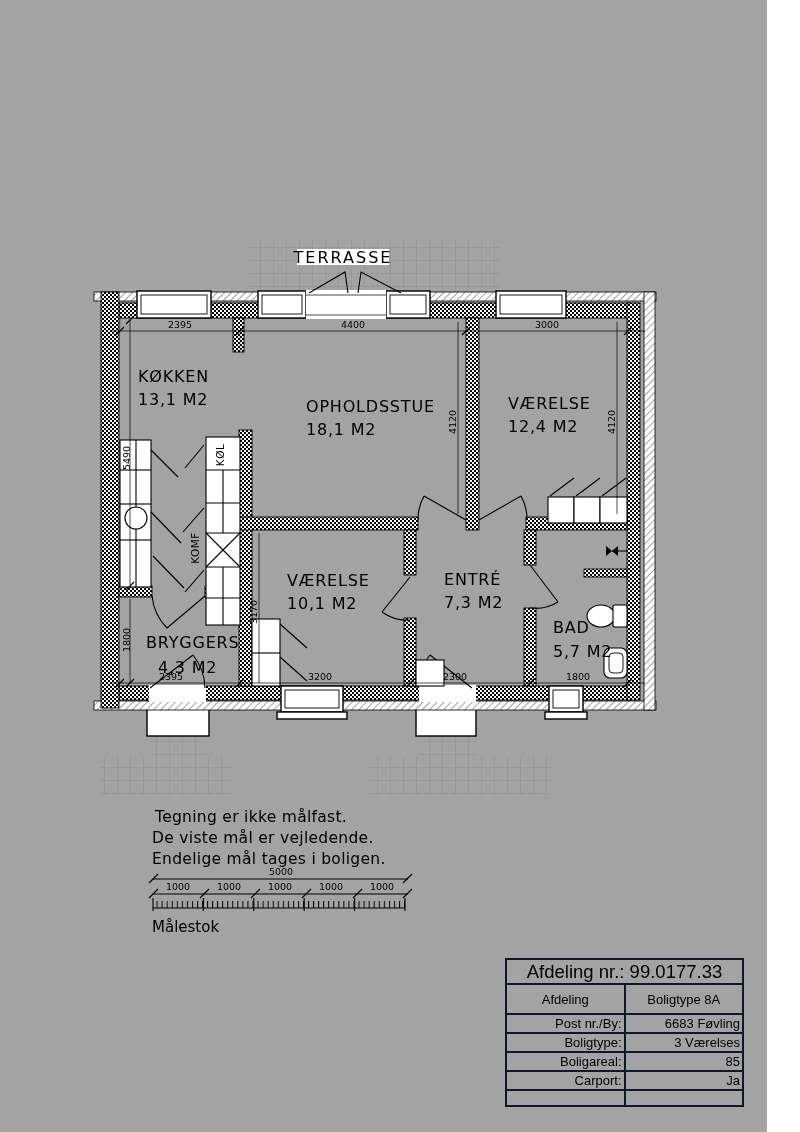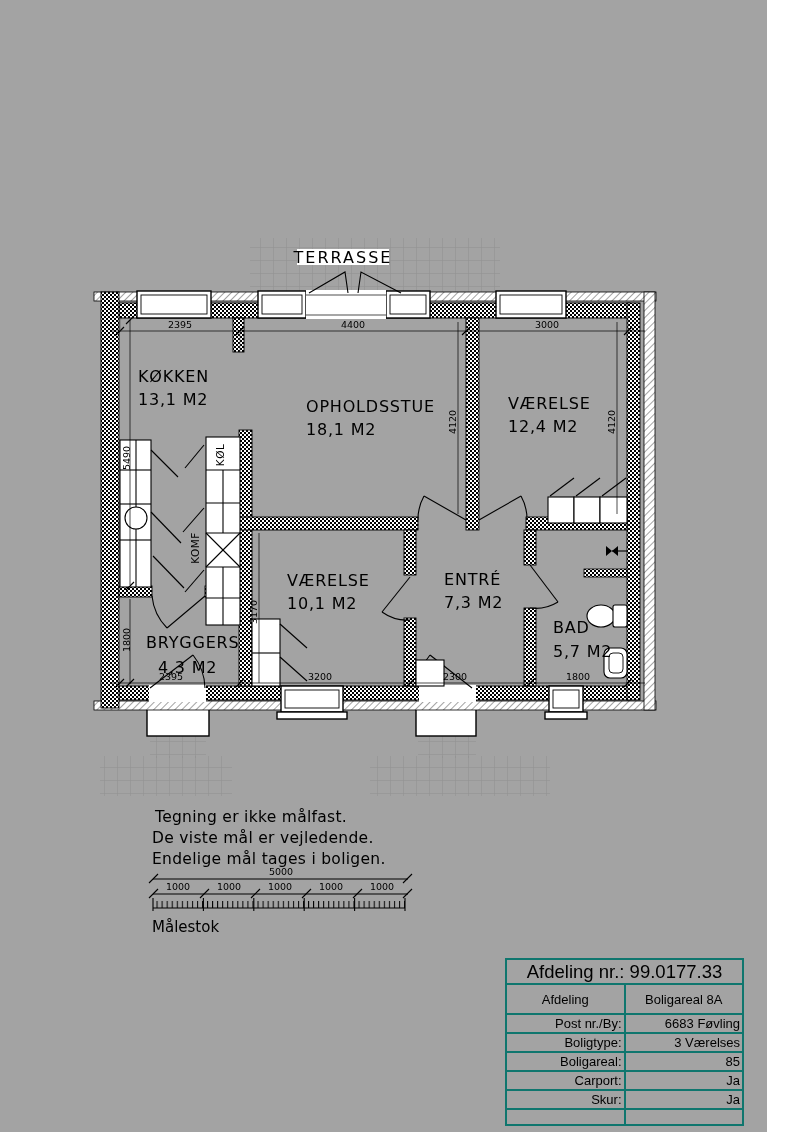--- a/index.html
+++ b/index.html
@@ -17,21 +17,21 @@
   .xln{stroke:#444;stroke-width:.5;fill:none;}
   .dimt{font:9.5px "DejaVu Sans",sans-serif;fill:#000;text-anchor:middle;}
   .room{font:16px "DejaVu Sans",sans-serif;fill:#000;letter-spacing:.8px;}
   .app{font:10.5px "DejaVu Sans",sans-serif;fill:#000;text-anchor:middle;letter-spacing:.5px;}
   .note{font:15.5px "DejaVu Sans",sans-serif;fill:#000;letter-spacing:.3px;}
   .terr{font:16px "DejaVu Sans",sans-serif;fill:#000;letter-spacing:2px;text-anchor:middle;}
   .scl{font:15px "DejaVu Sans",sans-serif;fill:#000;}
   
   #info-table{position:absolute;left:505px;top:958px;width:239px;border-collapse:collapse;
               font-family:"Liberation Sans","DejaVu Sans",sans-serif;table-layout:fixed;}
-  #info-table td{border:2px solid #0f766e;text-align:center;vertical-align:middle;
+  #info-table td{border:2px solid #0f172a;text-align:center;vertical-align:middle;
                  font-size:13px;padding:0 2px;overflow:hidden;white-space:nowrap;}
   #info-table td.hd{font-size:18.5px;height:23px;}
   #info-table tr.tall td{height:28px;}
   #info-table tr.reg td{height:17px;text-align:right;}
   #info-table tr.empty td{height:14px;}
 </style>
 </head>
 <body>
 <div id="page">
 
@@ -324,42 +324,38 @@
   </g>
 </svg>
 
 <table id="info-table">
   <tbody>
     <tr>
       <td class="hd" colspan="2">Afdeling nr.: 99.0177.33</td>
     </tr>
     <tr class="tall">
       <td>Afdeling</td>
-      <td>Boligareal 8A</td>
+      <td>Boligtype 8A</td>
     </tr>
     <tr class="reg">
       <td>Post nr./By:</td>
       <td>6683 Føvling</td>
     </tr>
     <tr class="reg">
       <td>Boligtype:</td>
       <td>3 Værelses</td>
     </tr>
     <tr class="reg">
       <td>Boligareal:</td>
       <td>85</td>
     </tr>
     <tr class="reg">
       <td>Carport:</td>
       <td>Ja</td>
     </tr>
-    <tr class="reg">
-      <td>Skur:</td>
-      <td>Ja</td>
-    </tr>
     <tr class="empty">
       <td></td>
       <td></td>
     </tr>
   </tbody>
 </table>
 
 </div>
 
 </body></html>

